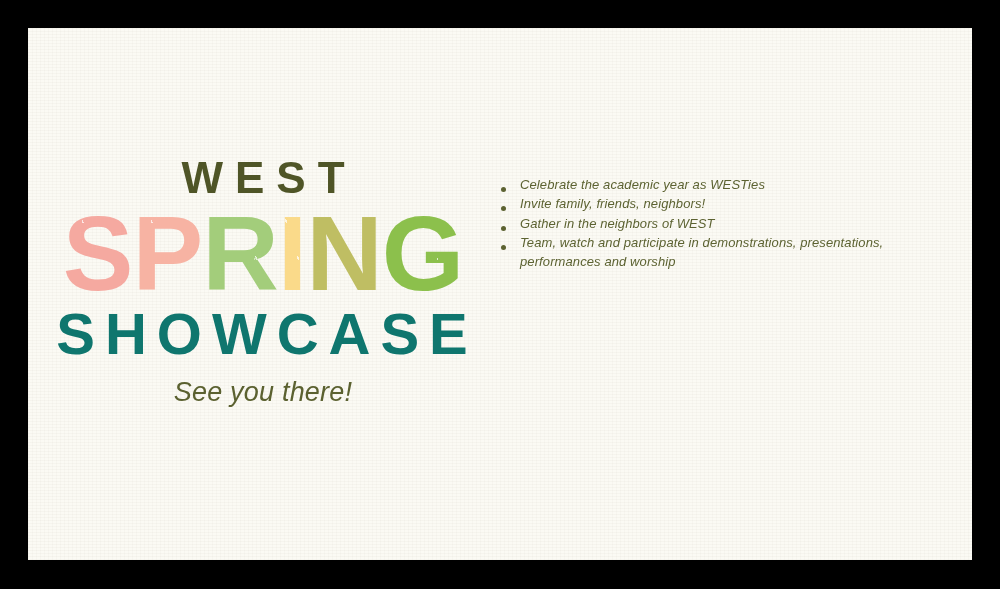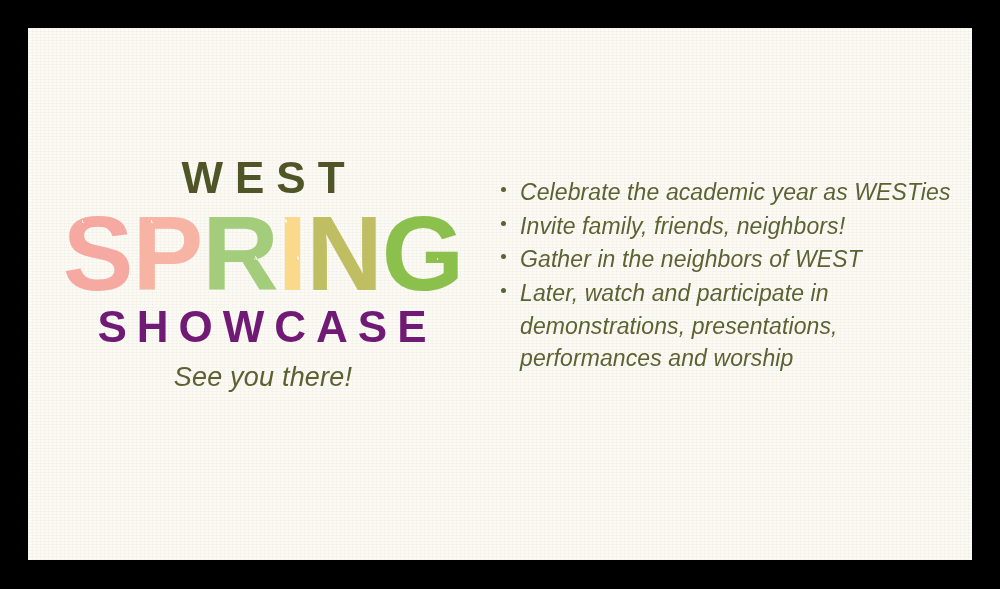--- a/index.html
+++ b/index.html
@@ -106,39 +106,39 @@
     background-image:
       repeating-linear-gradient(72deg, rgba(255,255,255,.85) 0px, rgba(255,255,255,.85) 1.6px, transparent 1.6px, transparent 11px),
       repeating-linear-gradient(108deg, rgba(255,255,255,.55) 0px, rgba(255,255,255,.55) 1.2px, transparent 1.2px, transparent 17px);
     -webkit-mask-image:radial-gradient(circle at 30% 20%, #000 0 2px, transparent 2px),
                         radial-gradient(circle at 70% 55%, #000 0 2px, transparent 2px);
     mix-blend-mode:normal;
     opacity:.85;
   }
   .word-showcase{
     margin-top:-2px;
-    font-size:44px;font-weight:700;letter-spacing:10px;
-    color:#701a75;line-height:1.05;
+    font-size:58px;font-weight:700;letter-spacing:10px;
+    color:#0f766e;line-height:1.05;
     margin-left:8px;
   }
   .word-tagline{
     margin-top:12px;
     font-size:27px;font-style:italic;font-weight:400;
     color:#5b6130;letter-spacing:.2px;text-align:center;
   }
 
   
   #bullet-block{
     position:absolute;left:470px;top:148px;width:460px;
   }
   ul.bullets{list-style:none;margin:0;padding:0;}
   ul.bullets li{
     position:relative;
     padding-left:22px;
-    font-size:23px;
+    font-size:13px;
     font-style:italic;
     line-height:1.42;
     color:#5c6231;
     margin-bottom:1px;
     letter-spacing:.1px;
   }
   ul.bullets li .dot{
     position:absolute;left:3px;top:11px;
     width:5px;height:5px;border-radius:50%;
     background:#5c6231;
@@ -411,19 +411,19 @@
         <div class="word-showcase">SHOWCASE</div>
 
         <div class="word-tagline">See you there!</div>
       </div>
 
       <div id="bullet-block">
         <ul class="bullets" id="bullet-list">
             <li><span class="dot"></span><span>Celebrate the academic year as WESTies</span></li>
             <li><span class="dot"></span><span>Invite family, friends, neighbors!</span></li>
             <li><span class="dot"></span><span>Gather in the neighbors of WEST</span></li>
-            <li><span class="dot"></span><span>Later, watch and participate in demonstrations, presentations, performances and worship</span></li>
+            <li><span class="dot"></span><span>Team, watch and participate in demonstrations, presentations, performances and worship</span></li>
           </ul>
       </div>
 
     </div>
   </div>
 </div>
 
 </body></html>

